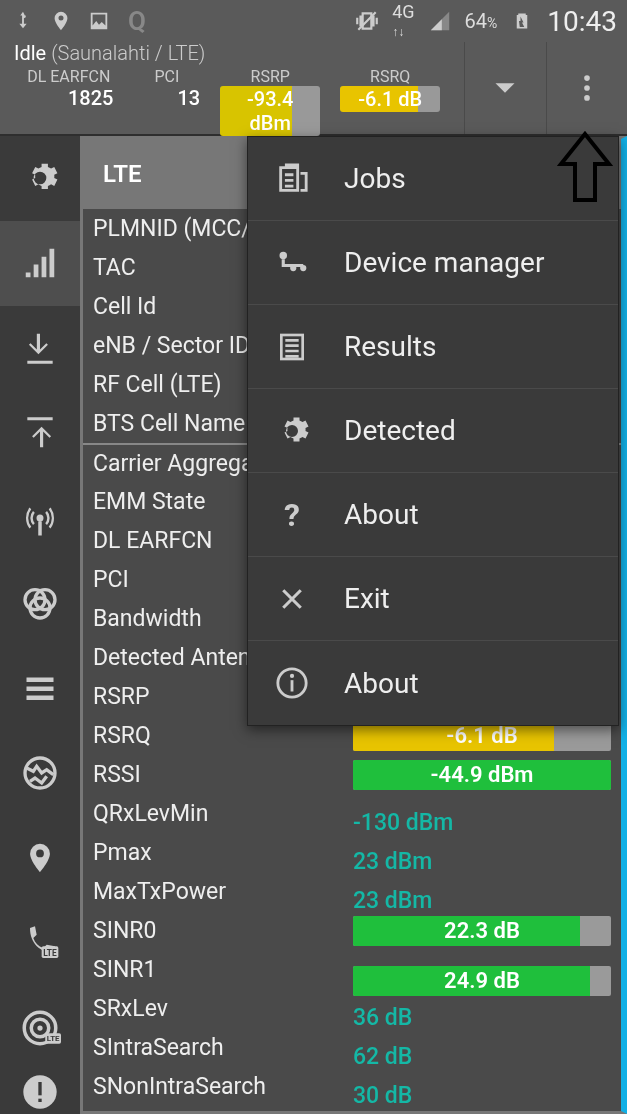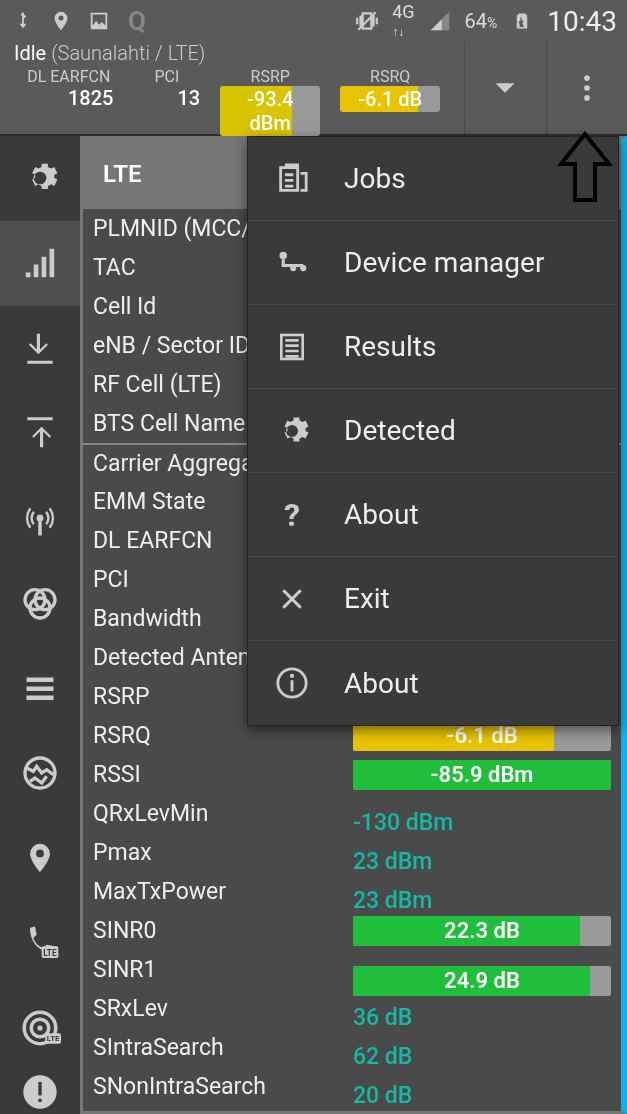--- a/index.html
+++ b/index.html
@@ -271,21 +271,21 @@
           <div class="k">RSRQ</div>
           <div class="bar" style="flex: 1 1 0%;">
             <div class="fill" style="width: 78%; background: rgb(232, 196, 0);"></div>
             <span class="txt">-6.1 dB</span>
           </div>
         </div>
         <div class="row">
           <div class="k">RSSI</div>
           <div class="bar" style="flex: 1 1 0%;">
             <div class="fill" style="width: 100%; background: rgb(31, 191, 60);"></div>
-            <span class="txt">-85.9 dBm</span>
+            <span class="txt">-44.9 dBm</span>
           </div>
         </div>
         <div class="row">
           <div class="k">QRxLevMin</div>
           <div class="v">-130 dBm</div>
         </div>
         <div class="row">
           <div class="k">Pmax</div>
           <div class="v">23 dBm</div>
         </div>
@@ -310,21 +310,21 @@
         <div class="row">
           <div class="k">SRxLev</div>
           <div class="v">36 dB</div>
         </div>
         <div class="row">
           <div class="k">SIntraSearch</div>
           <div class="v">62 dB</div>
         </div>
         <div class="row">
           <div class="k">SNonIntraSearch</div>
-          <div class="v">20 dB</div>
+          <div class="v">30 dB</div>
         </div>
       </div>
   </div>
 
   <div class="menu" id="menu">
       <div class="menu-item">
         <span class="mi-ico">
           <svg viewBox="0 0 24 24" width="34" height="34">
             <path d="M4 4h12v16H4zM8 4V2h8v2M18 8h4v12h-4" fill="none" stroke="#ccc" stroke-width="2"></path>
             <path d="M7 9h6M7 13h6M7 17h6" stroke="#ccc" stroke-width="2"></path>

